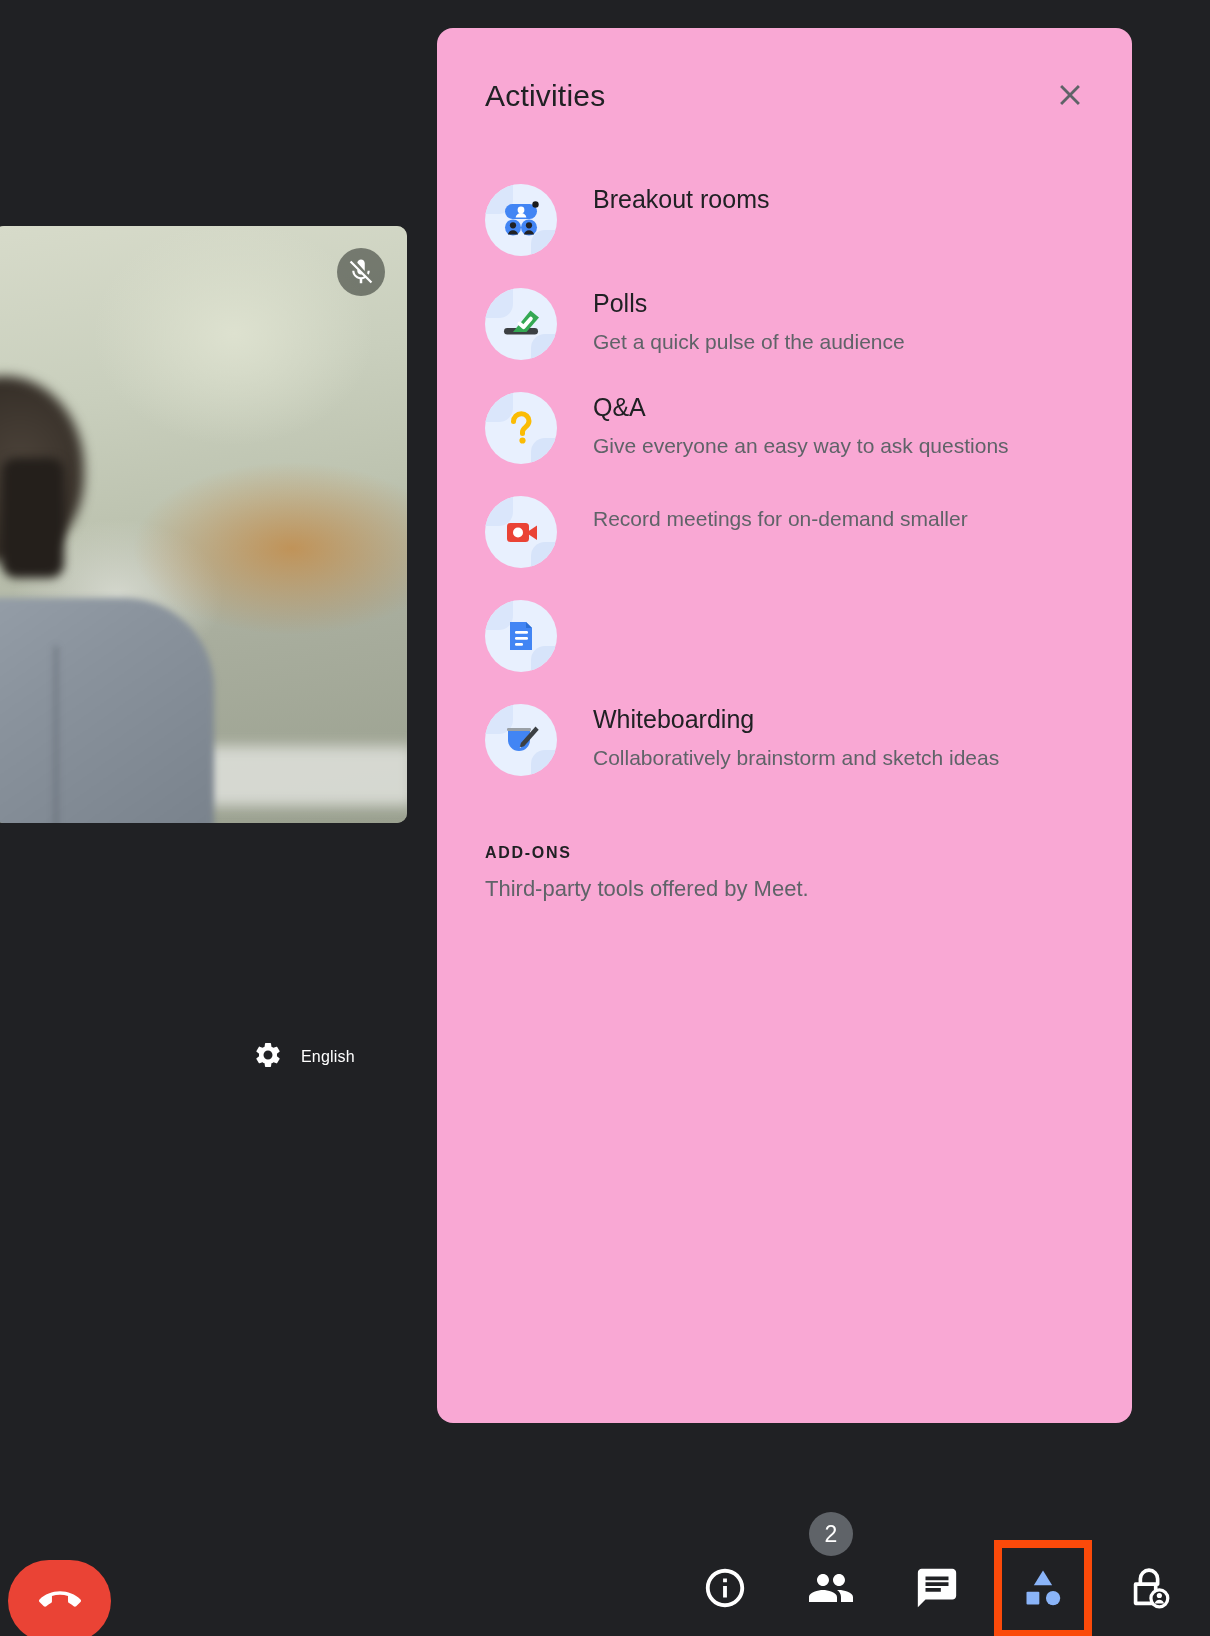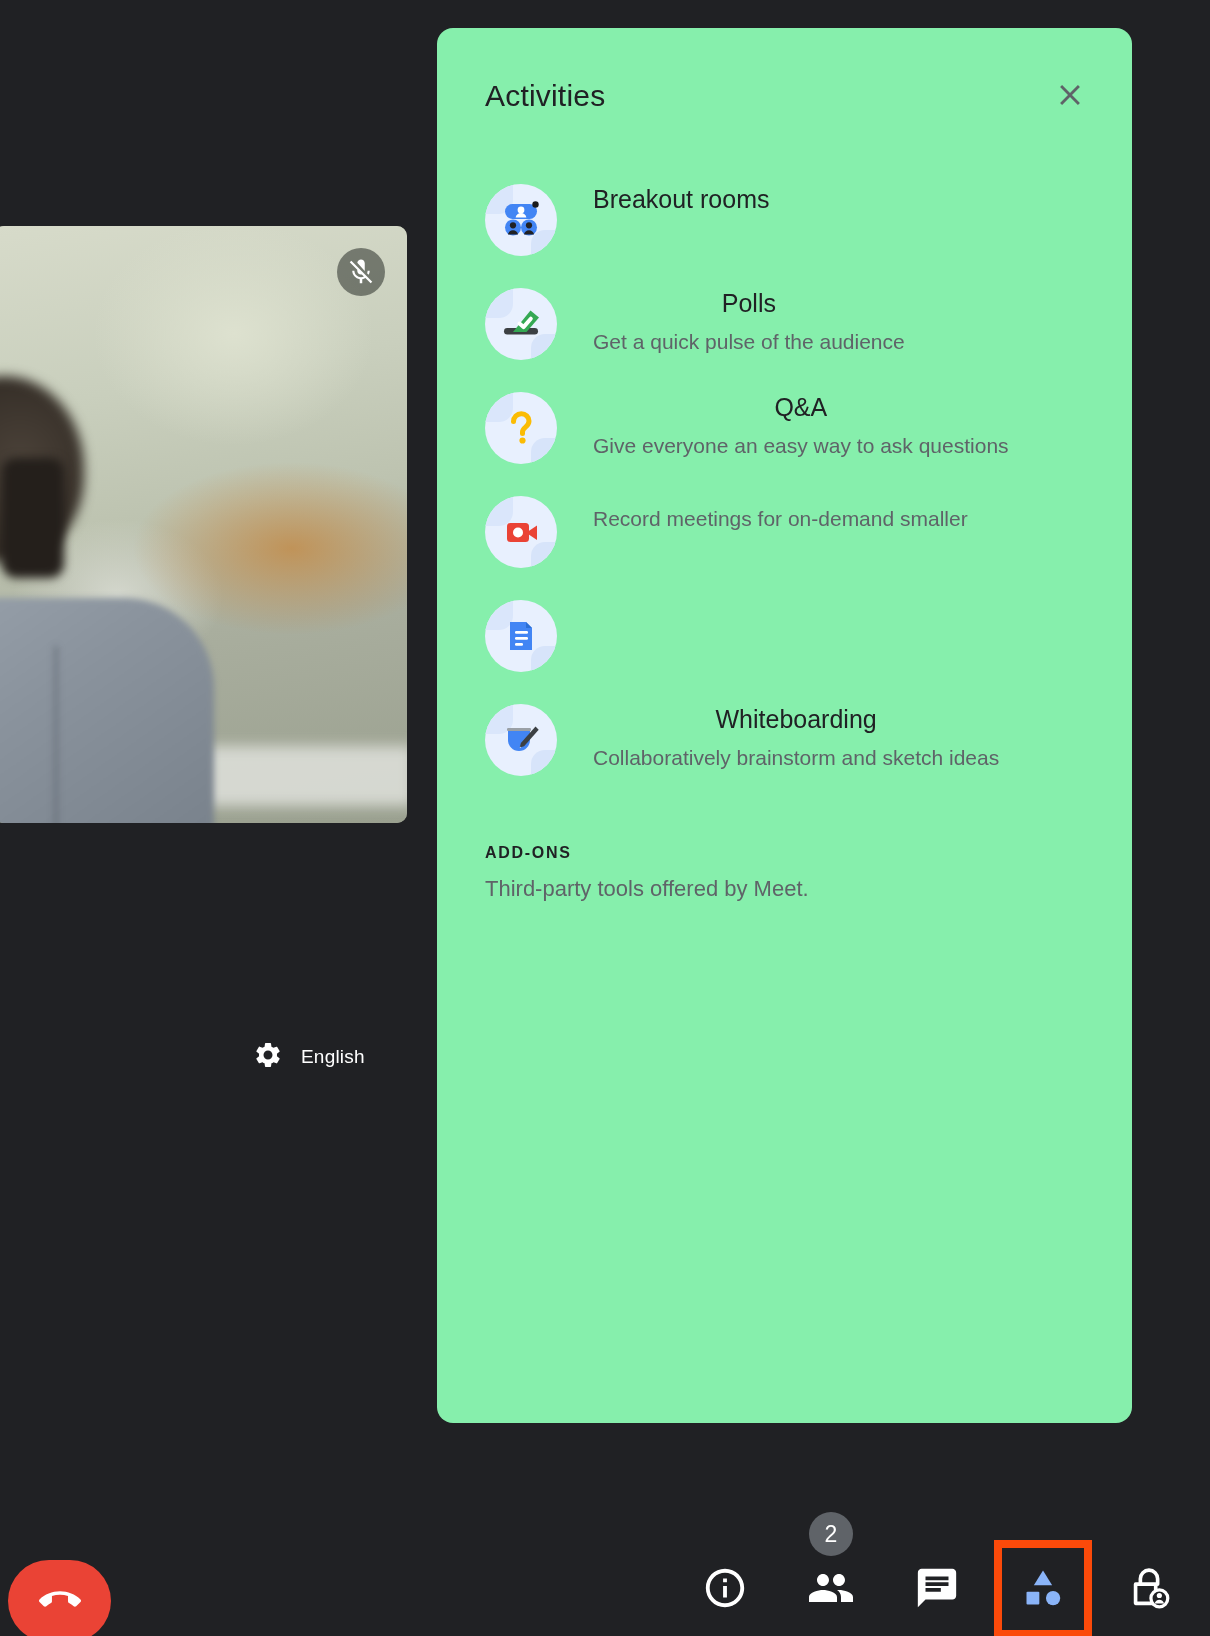--- a/index.html
+++ b/index.html
@@ -64,27 +64,27 @@
     background: rgba(60,64,58,.62);
     display: flex; align-items: center; justify-content: center;
   }
 
   
   .lang {
     position: absolute; left: 253px; top: 1040px;
     display: flex; align-items: center; gap: 18px;
     color: #fff; cursor: pointer;
   }
-  .lang-label { font-size: 19px; letter-spacing: .2px; }
+  .lang-label { font-size: 16px; letter-spacing: .2px; }
 
   
   .panel {
     position: absolute; left: 437px; top: 28px;
     width: 695px; height: 1395px;
-    background: #86efac; border-radius: 16px;
+    background: #f9a8d4; border-radius: 16px;
     overflow: hidden;
   }
   .panel-head {
     display: flex; align-items: center; justify-content: space-between;
     padding: 44px 38px 0 48px;
   }
   .panel-title { font-size: 30px; color: #202124; font-weight: 400; letter-spacing: .2px; }
   .close-btn {
     width: 48px; height: 48px; border-radius: 50%;
     display: flex; align-items: center; justify-content: center;
@@ -104,21 +104,21 @@
   }
   .act-icon .sheen-tl {
     position: absolute; left: -6px; top: -4px; width: 34px; height: 34px;
     background: #dae6fb; border-radius: 0 0 14px 0;
   }
   .act-icon .sheen-br {
     position: absolute; right: -6px; bottom: -6px; width: 32px; height: 32px;
     background: #d7e4fa; border-radius: 14px 0 0 0;
   }
   .act-icon svg { position: relative; z-index: 2; }
-  .act-text { padding-top: 2px; text-align: center; }
+  .act-text { padding-top: 2px; }
   .act-title { font-size: 25px; color: #202124; line-height: 1.22; font-weight: 400; }
   .act-desc { font-size: 21px; color: #5f6368; margin-top: 9px; line-height: 1.3; }
 
   .addons-head {
     font-size: 16px; font-weight: 700; color: #202124;
     letter-spacing: 1.7px; margin-top: 52px;
   }
   .addons-sub { font-size: 22px; color: #5f6368; margin-top: 14px; }
   .addons-list { margin-top: 26px; }
 

